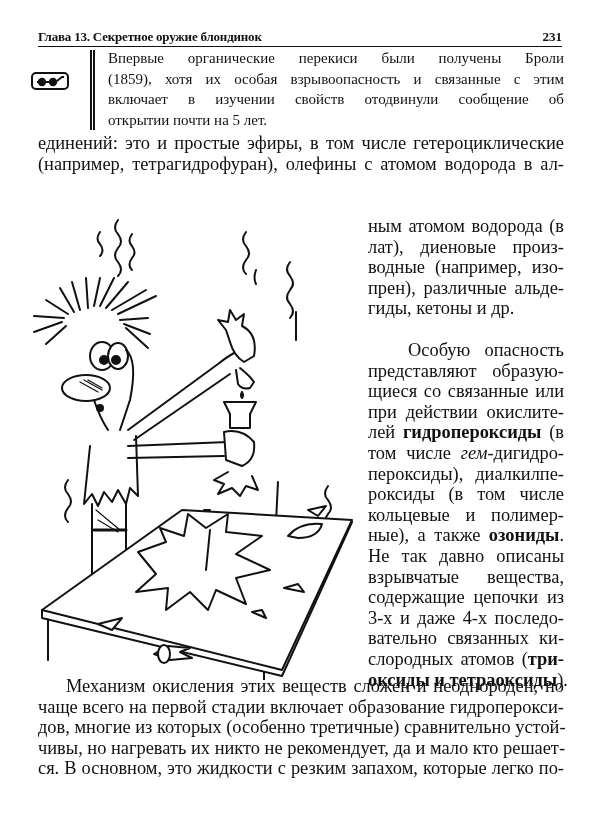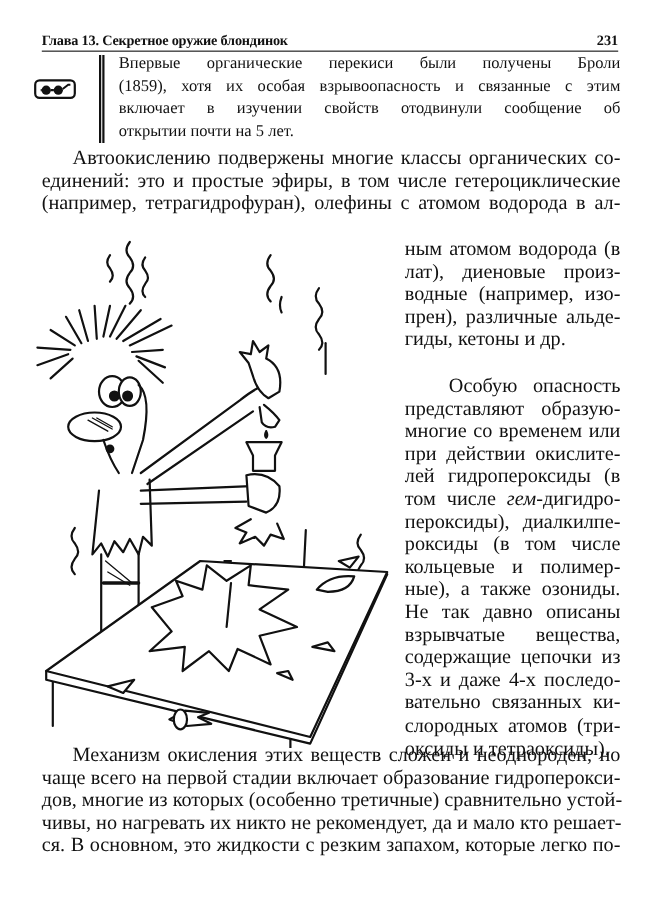--- a/index.html
+++ b/index.html
@@ -91,21 +91,21 @@
     }
     .full {
       left: 38px;
       width: 526px;
     }
     .col {
       left: 368px;
       width: 196px;
     }
     .indent { text-indent: 28px; }
-    b { font-weight: normal; }
+    b { font-weight: bold; }
     i { font-style: italic; }
     .illustration {
       position: absolute;
       left: 28px;
       top: 210px;
       width: 330px;
       height: 470px;
     }
   </style>
 </head>
@@ -131,37 +131,36 @@
     <div class="note-bar"></div>
     <div class="note-text">
       <span class="line">Впервые органические перекиси были получены Броли</span>
       <span class="line">(1859), хотя их особая взрывоопасность и связанные с этим</span>
       <span class="line">включает в изучении свойств отодвинули сообщение об</span>
       <span class="line last">открытии почти на 5 лет.</span>
     </div>
   </div>
 
   <div class="body-text full" style="top:133px;">
-    <span class="line indent">Автоокислению подвержены многие классы органических со-</span>
     <span class="line">единений: это и простые эфиры, в том числе гетероциклические</span>
     <span class="line">(например, тетрагидрофуран), олефины с атомом водорода в ал-</span>
   </div>
 
   <div class="body-text col" style="top:216px;">
     <span class="line">ным атомом водорода (в</span>
     <span class="line">лат), диеновые произ-</span>
     <span class="line">водные (например, изо-</span>
     <span class="line">прен), различные альде-</span>
     <span class="line last">гиды, кетоны и др.</span>
   </div>
 
   <div class="body-text col" style="top:340px;">
     <span class="line indent" style="text-indent:40px;"><span>Особую опасность</span></span>
     <span class="line"><span>представляют образую-</span></span>
-    <span class="line"><span>многие со временем или</span></span>
+    <span class="line"><span>щиеся со связанные или</span></span>
     <span class="line"><span>при действии окислите-</span></span>
     <span class="line"><span>лей </span><b>гидропероксиды</b><span> (в</span></span>
     <span class="line"><span>том числе </span><i>гем</i><span>-дигидро-</span></span>
     <span class="line"><span>пероксиды), диалкилпе-</span></span>
     <span class="line"><span>роксиды (в том числе</span></span>
     <span class="line"><span>кольцевые и полимер-</span></span>
     <span class="line"><span>ные), а также </span><b>озониды</b><span>.</span></span>
     <span class="line"><span>Не так давно описаны</span></span>
     <span class="line"><span>взрывчатые вещества,</span></span>
     <span class="line"><span>содержащие цепочки из</span></span>

